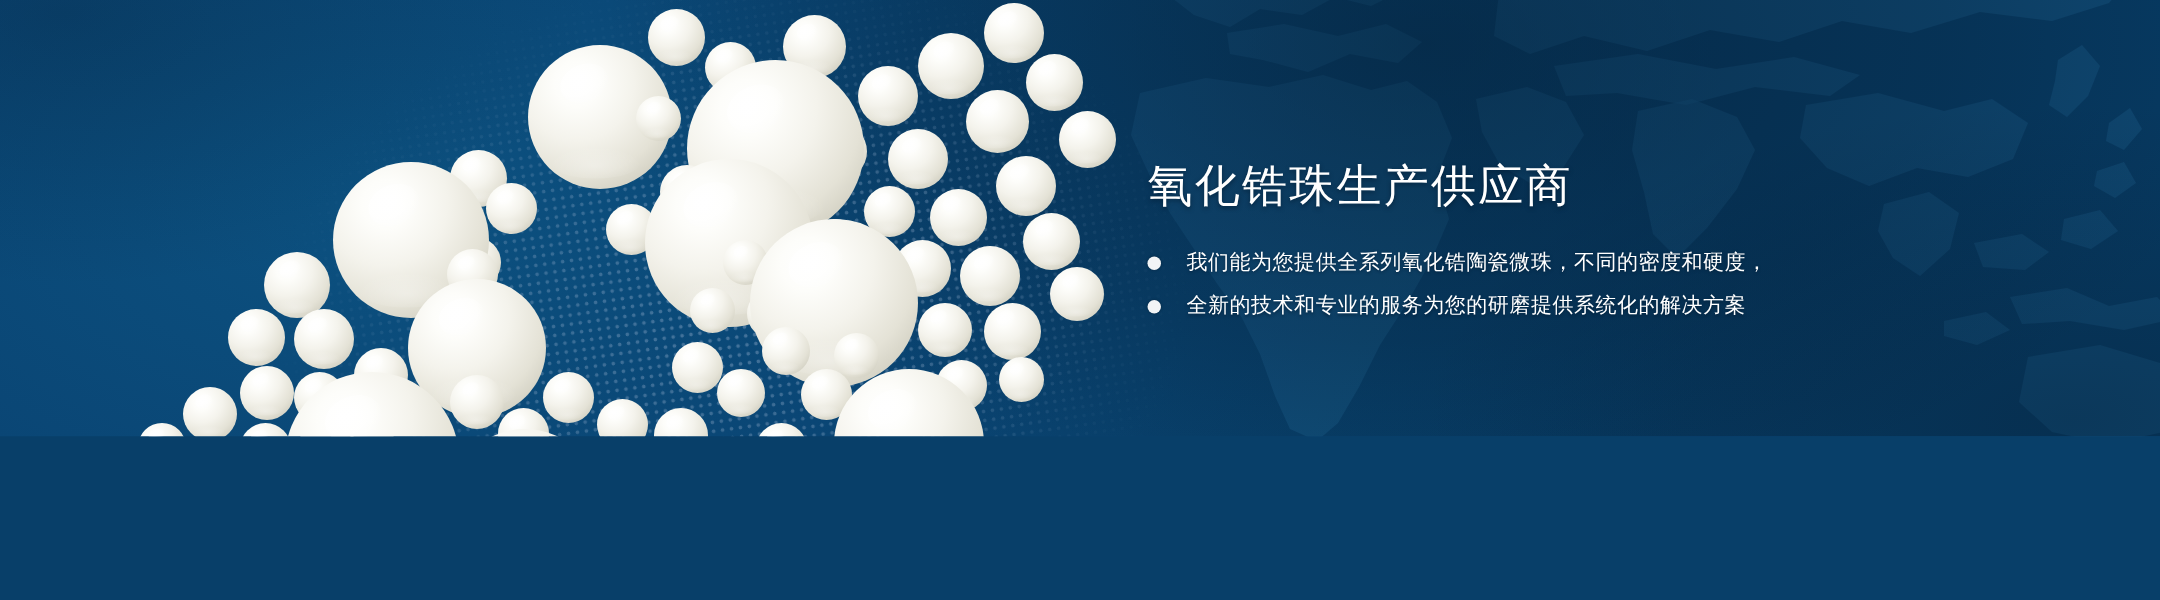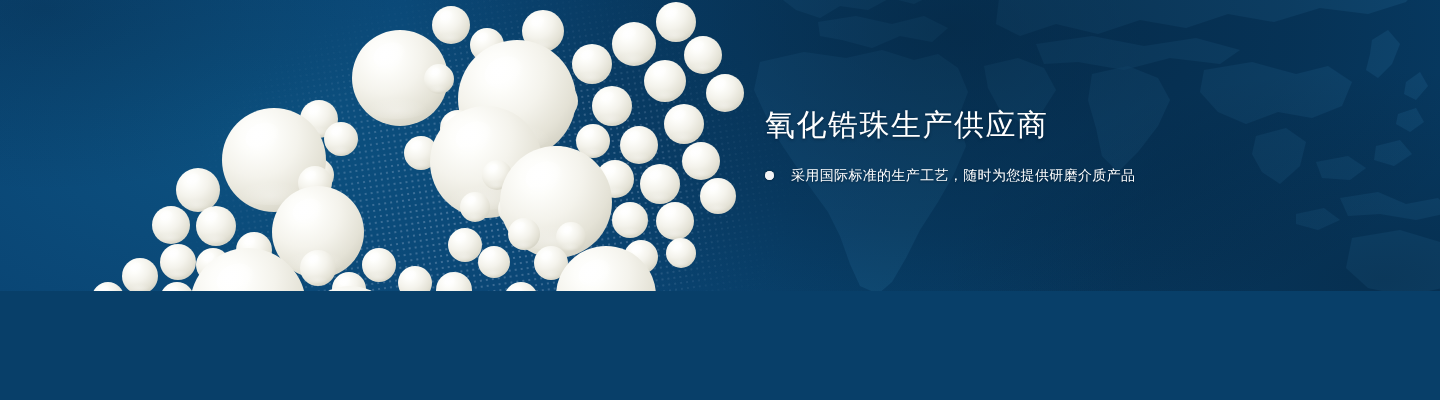--- a/index.html
+++ b/index.html
@@ -299,27 +299,28 @@
 
   <div class="content">
 
     <h1 class="headline">氧化锆珠生产供应商</h1>
 
     <ul class="bullets">
 
       <li class="bullet">
         <span class="bullet-dot"></span>
         <span class="bullet-text">
+          <span class="ln">我们能为您提供全系列氧化锆陶瓷微珠，不同的密度和硬度，</span>
         </span>
       </li>
-
 
       <li class="bullet">
         <span class="bullet-dot"></span>
         <span class="bullet-text">
-          <span class="ln">采用国际标准的生产工艺，随时为您提供研磨介质产品</span>
+          <span class="ln">全新的技术和专业的服务为您的研磨提供系统化的解决方案</span>
         </span>
       </li>
 
+
     </ul>
   </div>
 
 </div>
 
 </body></html>

